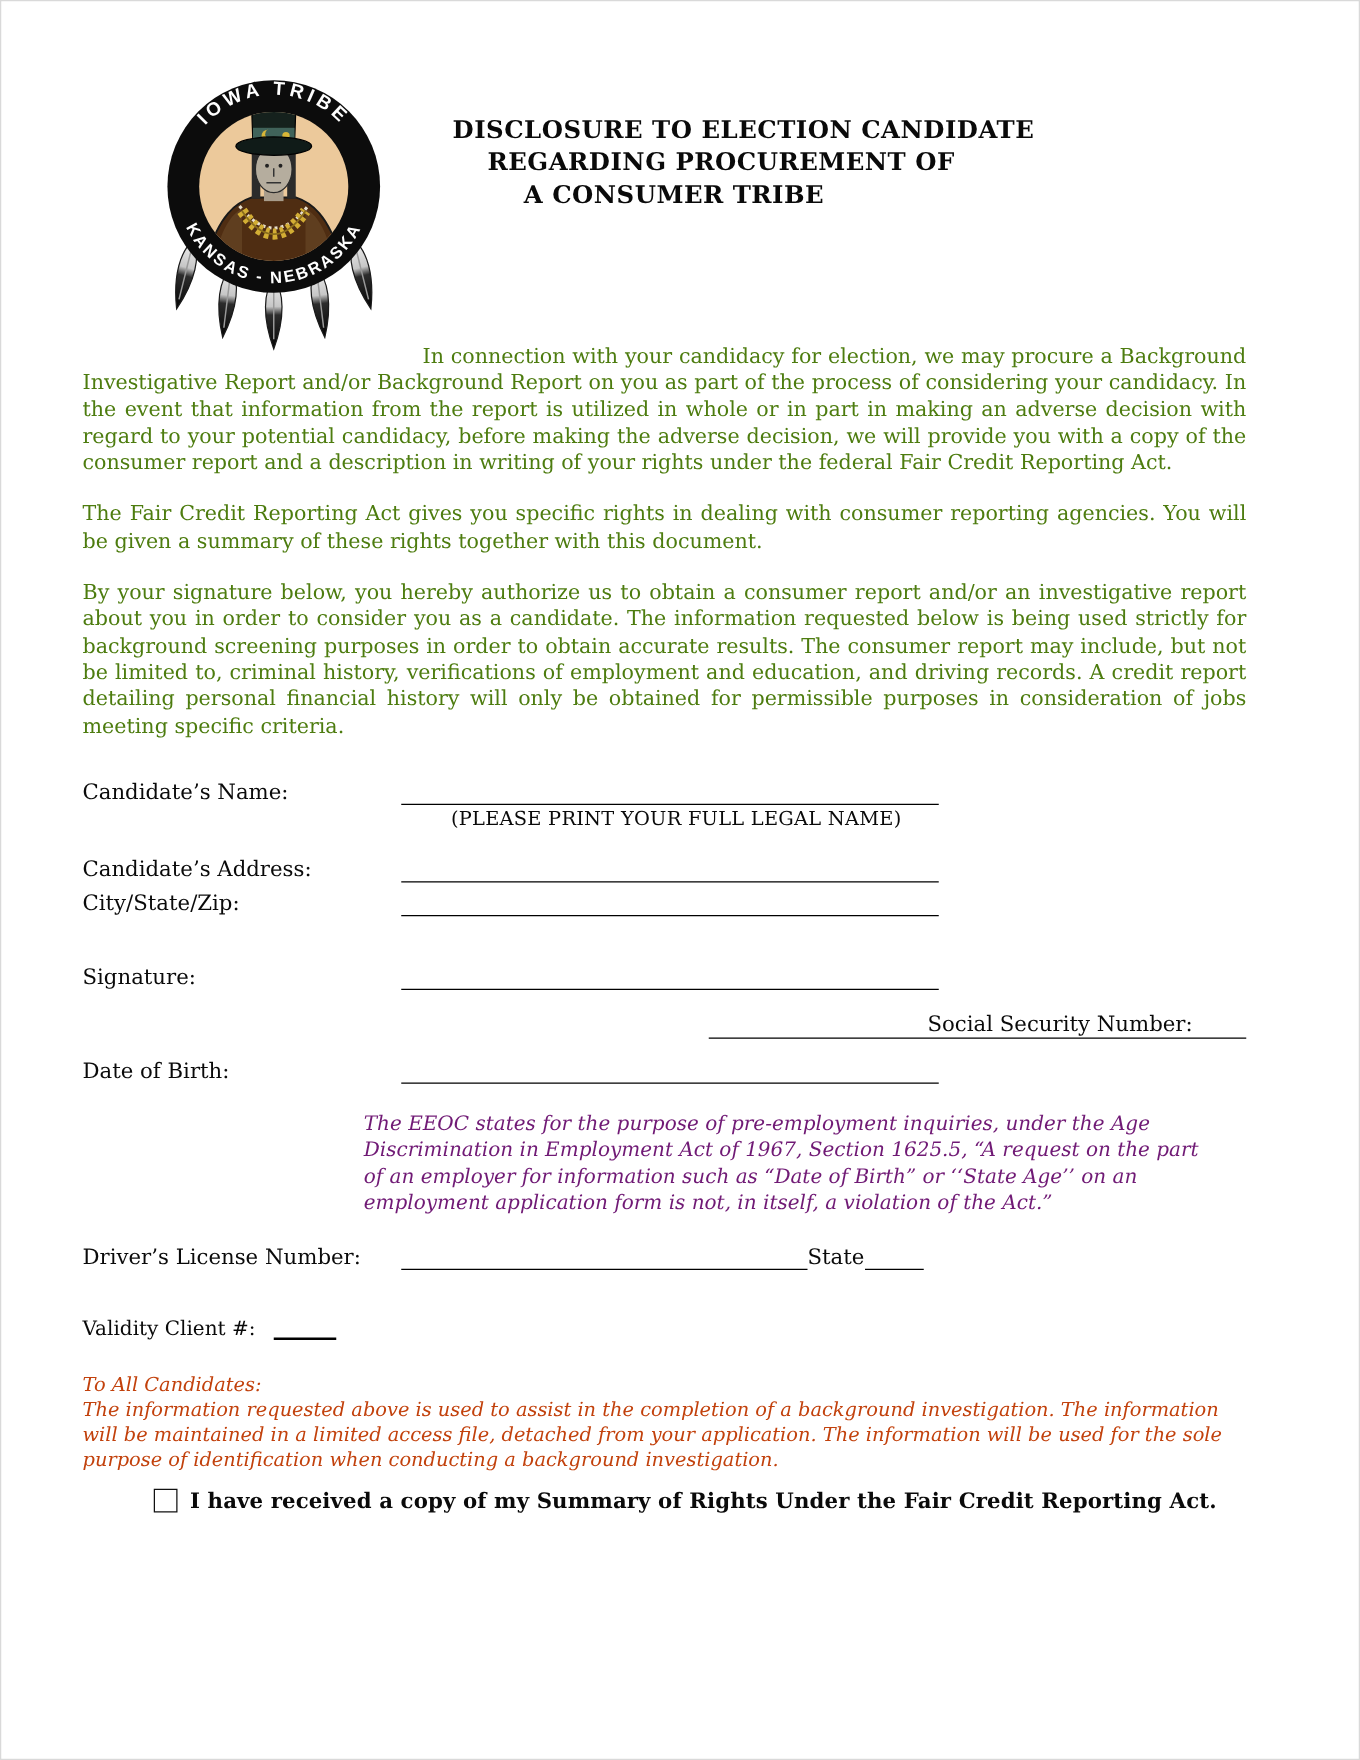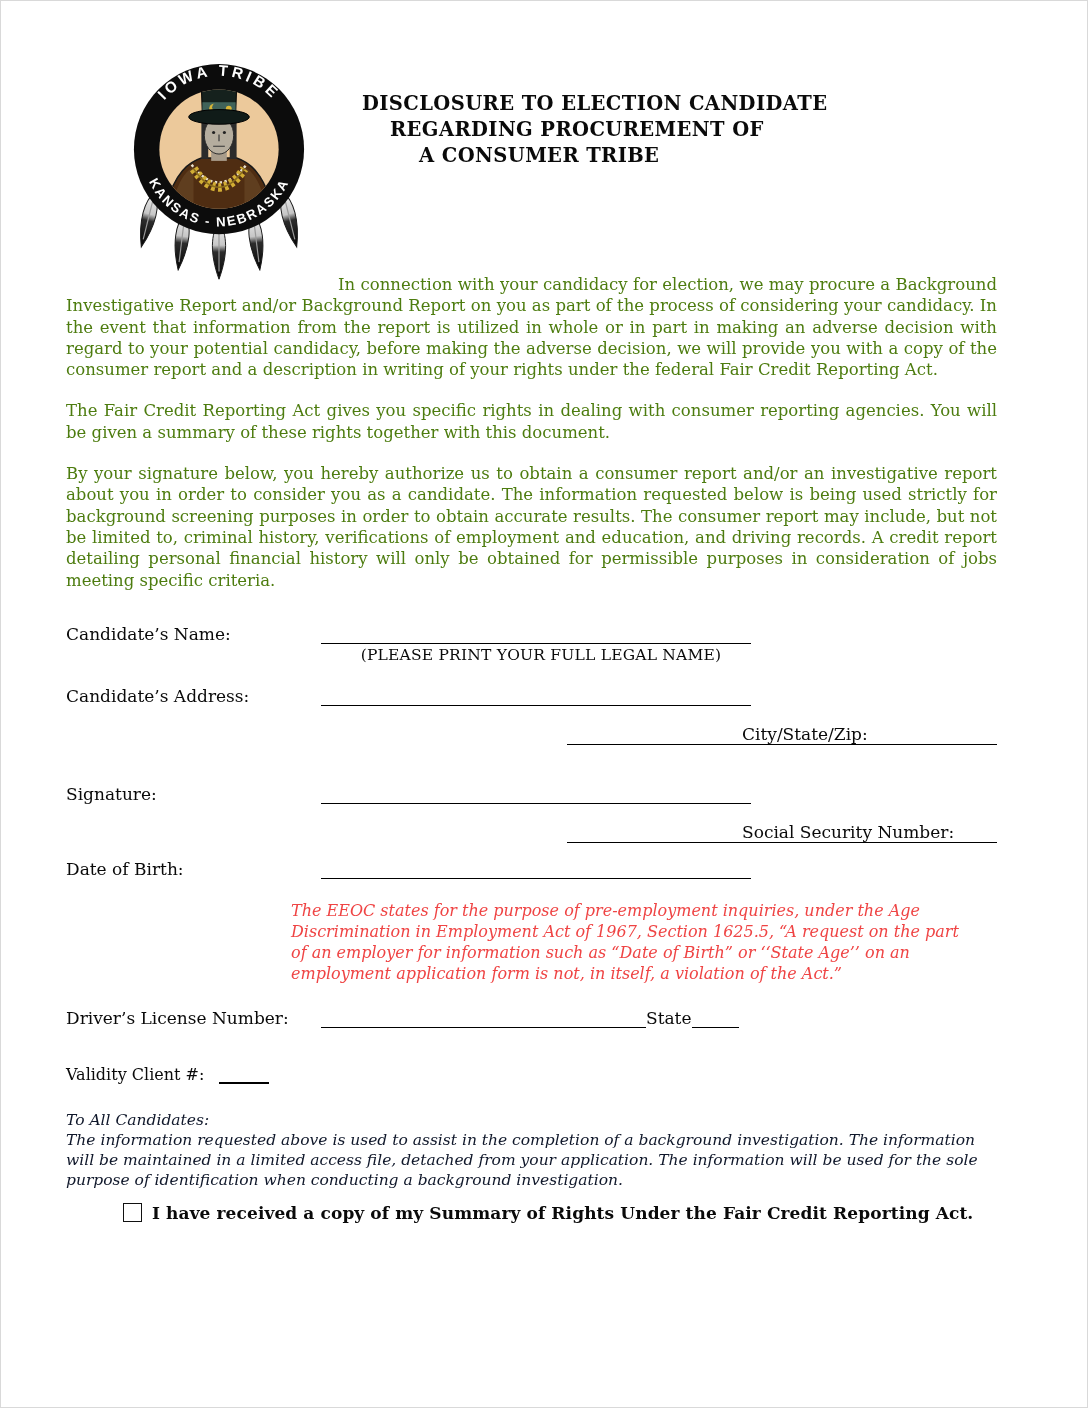--- a/index.html
+++ b/index.html
@@ -42,42 +42,42 @@
   .frow .flabel { width: 255px; font-size: 17px; line-height: 20px; }
   .fline {
     border-bottom: 1.5px solid #000;
     height: 20px; width: 430px;
   }
   .print-note {
     margin: 2px 0 0 265px; width: 420px;
     text-align: center; font-size: 15.5px; letter-spacing: 0.2px;
   }
   .mt-addr { margin-top: 21px; }
-  .mt-city { margin-top: 18px; flex-direction: column; }
+  .mt-city { margin-top: 6px; }
   .mt-email { margin-top: 16px; }
   .mt-sig { margin-top: 38px; }
   .mt-ssn { margin-top: 18px; flex-direction: column; }
   .mt-dob { margin-top: 15px; }
 
   .eeoc {
     margin: 21px 0 0 225px; width: 680px;
     font-style: italic; font-size: 16px; line-height: 21px;
-    text-align: left; color: #ef4444;
+    text-align: left; color: #701a75;
   }
 
   .mt-dl { margin-top: 23px; }
   .dl-line { width: 325px; }
   .state-label { font-size: 17px; line-height: 20px; }
   .state-line { width: 47px; }
 
   .validity-row { margin-top: 35px; display: flex; align-items: flex-end; height: 21px; }
   .validity-row .flabel { width: auto; }
   .validity-line { width: 50px; margin-left: 15px; height: 18px; border-bottom: 2px solid #000; }
 
-  .candidates-note { margin-top: 26px; font-style: italic; font-size: 15.5px; line-height: 20px; color: #0f172a; }
+  .candidates-note { margin-top: 26px; font-style: italic; font-size: 15.5px; line-height: 20px; color: #c2410c; }
   .candidates-note .heading { display: block; }
 
   .ack-row { margin: 13px 0 0 57px; display: flex; align-items: center; }
   .checkbox {
     width: 19px; height: 19px; border: 1.6px solid #111;
     background: #fff; flex: 0 0 auto;
   }
   .ack-text { margin-left: 10px; font-weight: bold; font-size: 17px; letter-spacing: 0.1px; }
 </style>
 </head>

